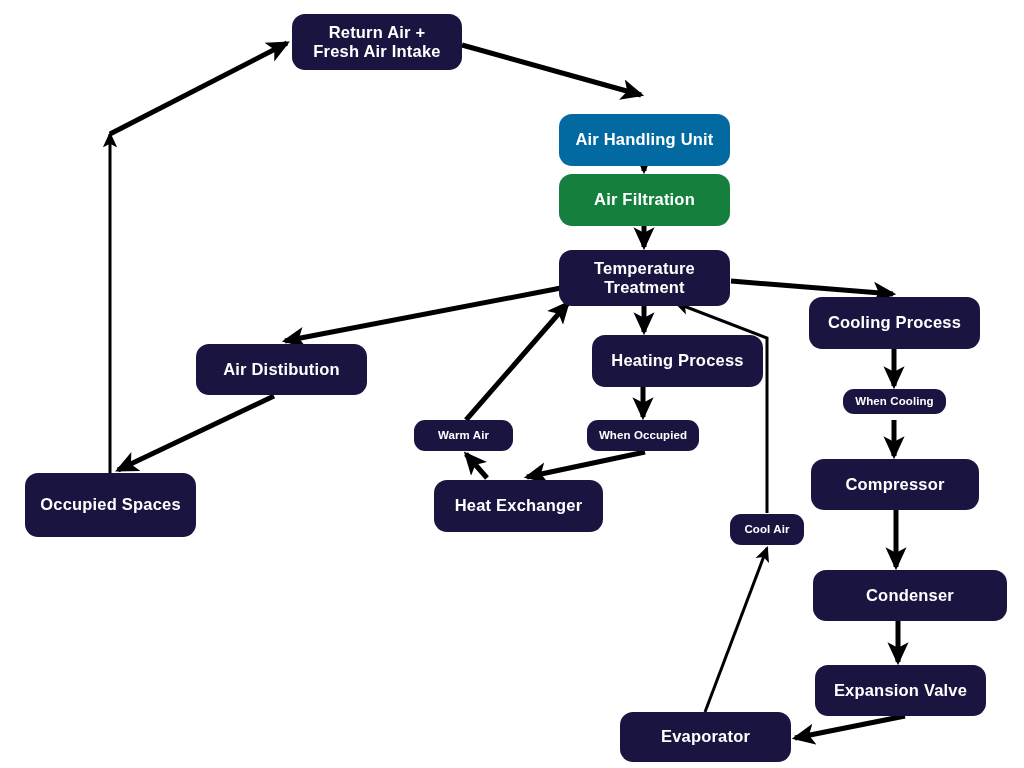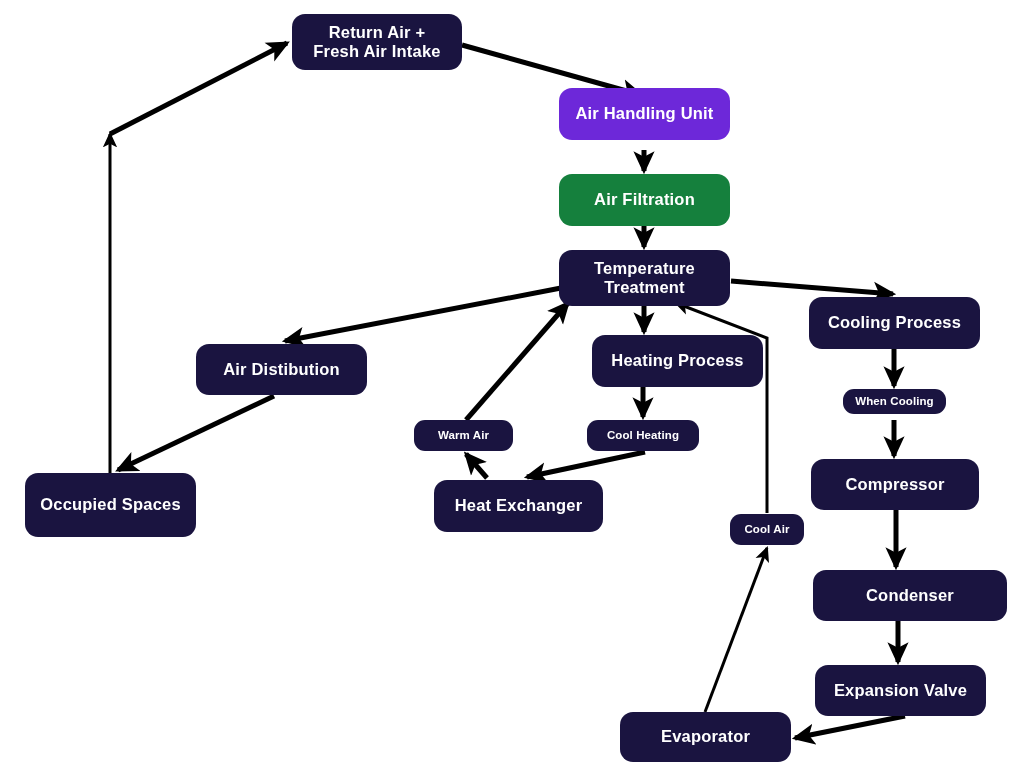--- a/index.html
+++ b/index.html
@@ -93,21 +93,21 @@
         <polyline points="705,712 767,548" stroke="#000000" stroke-width="3" fill="none" marker-end="url(#arrow-thin)"></polyline>
         <polyline points="767,513 767,338 676,303" stroke="#000000" stroke-width="3" fill="none" marker-end="url(#arrow-thin)"></polyline>
       </g>
   </svg>
 
   <div id="node-layer">
       <div class="node big" style="left: 292px; top: 14px; width: 170px; height: 56px; background: rgb(26, 20, 64); color: rgb(255, 255, 255);">
         <span class="lbl">Return Air +
 Fresh Air Intake</span>
       </div>
-      <div class="node big" style="left: 559px; top: 88px; width: 171px; height: 52px; background: #6d28d9; color: rgb(255, 255, 255);">
+      <div class="node big" style="left: 559px; top: 114px; width: 171px; height: 52px; background: #0369a1; color: rgb(255, 255, 255);">
         <span class="lbl">Air Handling Unit</span>
       </div>
       <div class="node big" style="left: 559px; top: 174px; width: 171px; height: 52px; background: #15803d; color: rgb(255, 255, 255);">
         <span class="lbl">Air Filtration</span>
       </div>
       <div class="node big" style="left: 559px; top: 250px; width: 171px; height: 56px; background: rgb(26, 20, 64); color: rgb(255, 255, 255);">
         <span class="lbl">Temperature
 Treatment</span>
       </div>
       <div class="node big" style="left: 809px; top: 297px; width: 171px; height: 52px; background: rgb(26, 20, 64); color: rgb(255, 255, 255); align-items: center;">
@@ -119,21 +119,21 @@
       <div class="node big" style="left: 196px; top: 344px; width: 171px; height: 51px; background: rgb(26, 20, 64); color: rgb(255, 255, 255);">
         <span class="lbl">Air Distibution</span>
       </div>
       <div class="node small" style="left: 843px; top: 389px; width: 103px; height: 25px; background: rgb(26, 20, 64); color: rgb(255, 255, 255);">
         <span class="lbl">When Cooling</span>
       </div>
       <div class="node small" style="left: 414px; top: 420px; width: 99px; height: 31px; background: rgb(26, 20, 64); color: rgb(255, 255, 255);">
         <span class="lbl">Warm Air</span>
       </div>
       <div class="node small" style="left: 587px; top: 420px; width: 112px; height: 31px; background: rgb(26, 20, 64); color: rgb(255, 255, 255);">
-        <span class="lbl">Cool Heating</span>
+        <span class="lbl">When Occupied</span>
       </div>
       <div class="node big" style="left: 811px; top: 459px; width: 168px; height: 51px; background: rgb(26, 20, 64); color: rgb(255, 255, 255);">
         <span class="lbl">Compressor</span>
       </div>
       <div class="node big" style="left: 25px; top: 473px; width: 171px; height: 64px; background: rgb(26, 20, 64); color: rgb(255, 255, 255);">
         <span class="lbl">Occupied Spaces</span>
       </div>
       <div class="node big" style="left: 434px; top: 480px; width: 169px; height: 52px; background: rgb(26, 20, 64); color: rgb(255, 255, 255);">
         <span class="lbl">Heat Exchanger</span>
       </div>

